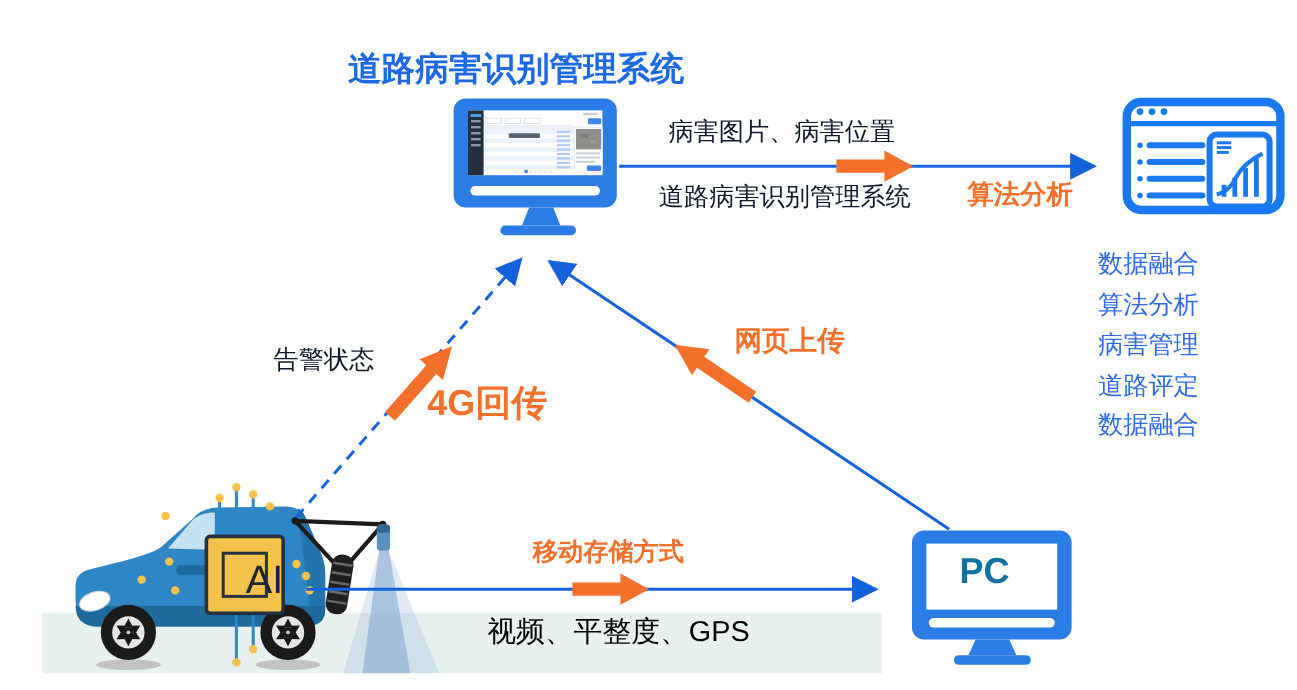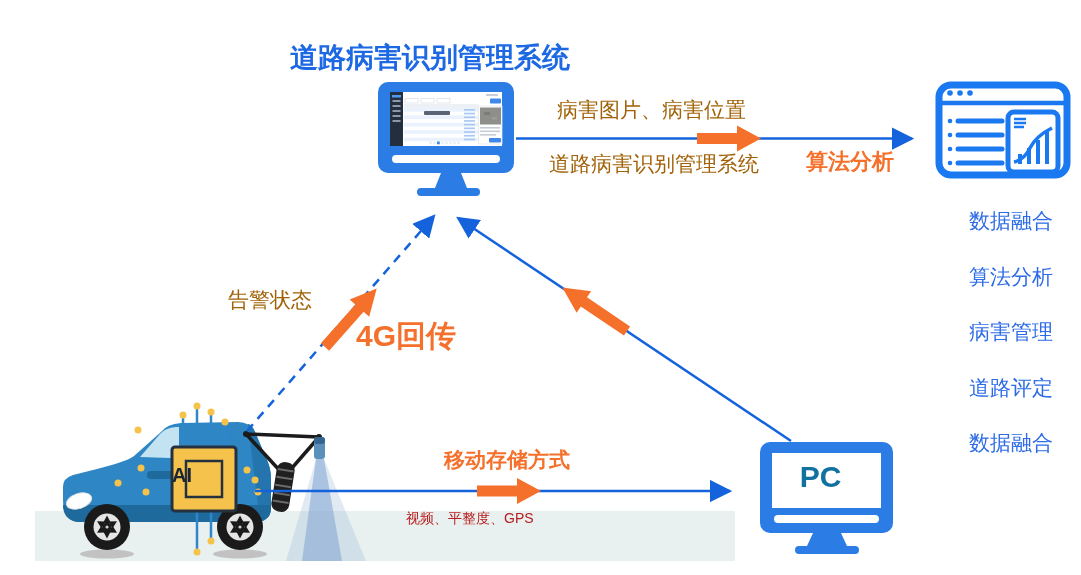--- a/index.html
+++ b/index.html
@@ -1,34 +1,34 @@
 <!DOCTYPE html>
 <html><head>
 <meta charset="utf-8">
 <style>
   html,body{margin:0;padding:0;background:#fff;}
   #canvas{position:relative;width:1081px;height:575px;background:#fff;overflow:hidden;
           font-family:"Liberation Sans","DejaVu Sans",sans-serif;}
   #art{position:absolute;left:0;top:0;}
   .lbl{position:absolute;white-space:nowrap;}
   .title{left:280px;top:39px;width:300px;text-align:center;font-size:28px;font-weight:bold;color:#1d68e3;}
-  .gray{font-size:21px;color:#a16207;}
+  .gray{font-size:21px;color:#0f172a;}
   .orange-badge{font-weight:bold;color:#f5702a;}
   .f1a{left:557px;top:96px;}
   .f1b{left:549px;top:150px;}
   .f1badge{left:806px;top:147px;font-size:22px;}
   .alert{left:228px;top:286px;}
   .g4badge{left:356px;top:316px;font-size:30px;}
   .webbadge{left:612px;top:269px;font-size:23px;}
   .storagebadge{left:444px;top:446px;font-size:21px;}
-  .sensors{left:406px;top:510px;font-size:14px;color:#b91c1c;}
-  .fnlist{left:969px;top:210px;display:flex;flex-direction:column;gap:34px;}
+  .sensors{left:406px;top:510px;font-size:24px;color:#000000;}
+  .fnlist{left:915px;top:210px;display:flex;flex-direction:column;gap:12px;}
   .fnlist div{font-size:21px;color:#2d6ce6;line-height:21.5px;}
   .pclbl{left:760px;top:460px;width:121px;text-align:center;font-size:30px;font-weight:bold;color:#11719f;}
-  .ailbl{left:172px;top:464px;width:64px;text-align:left;font-size:20px;font-weight:700;color:#1a2634;}
+  .ailbl{left:172px;top:464px;width:64px;text-align:right;font-size:33px;font-weight:400;color:#1a2634;}
 </style>
 </head>
 <body>
 
 <div id="canvas">
 
 <svg id="art" width="1081" height="575" viewBox="0 0 1081 575">
   <defs>
     <marker id="ab" viewBox="0 0 10 10" refX="9" refY="5" markerWidth="9" markerHeight="9" orient="auto-start-reverse">
       <path d="M0,0 L10,5 L0,10 Z" fill="#1463dc"></path>
@@ -265,20 +265,21 @@
 
 <div class="lbl title">道路病害识别管理系统</div>
 
 <div class="lbl gray f1a">病害图片、病害位置</div>
 <div class="lbl gray f1b">道路病害识别管理系统</div>
 <div class="lbl orange-badge f1badge">算法分析</div>
 
 <div class="lbl gray alert">告警状态</div>
 <div class="lbl orange-badge g4badge">4G回传</div>
 
+<div class="lbl orange-badge webbadge">网页上传</div>
 
 <div class="lbl orange-badge storagebadge">移动存储方式</div>
 <div class="lbl sensors">视频、平整度、GPS</div>
 
 <div class="lbl fnlist">
   <div>数据融合</div>
   <div>算法分析</div>
   <div>病害管理</div>
   <div>道路评定</div>
   <div>数据融合</div>

